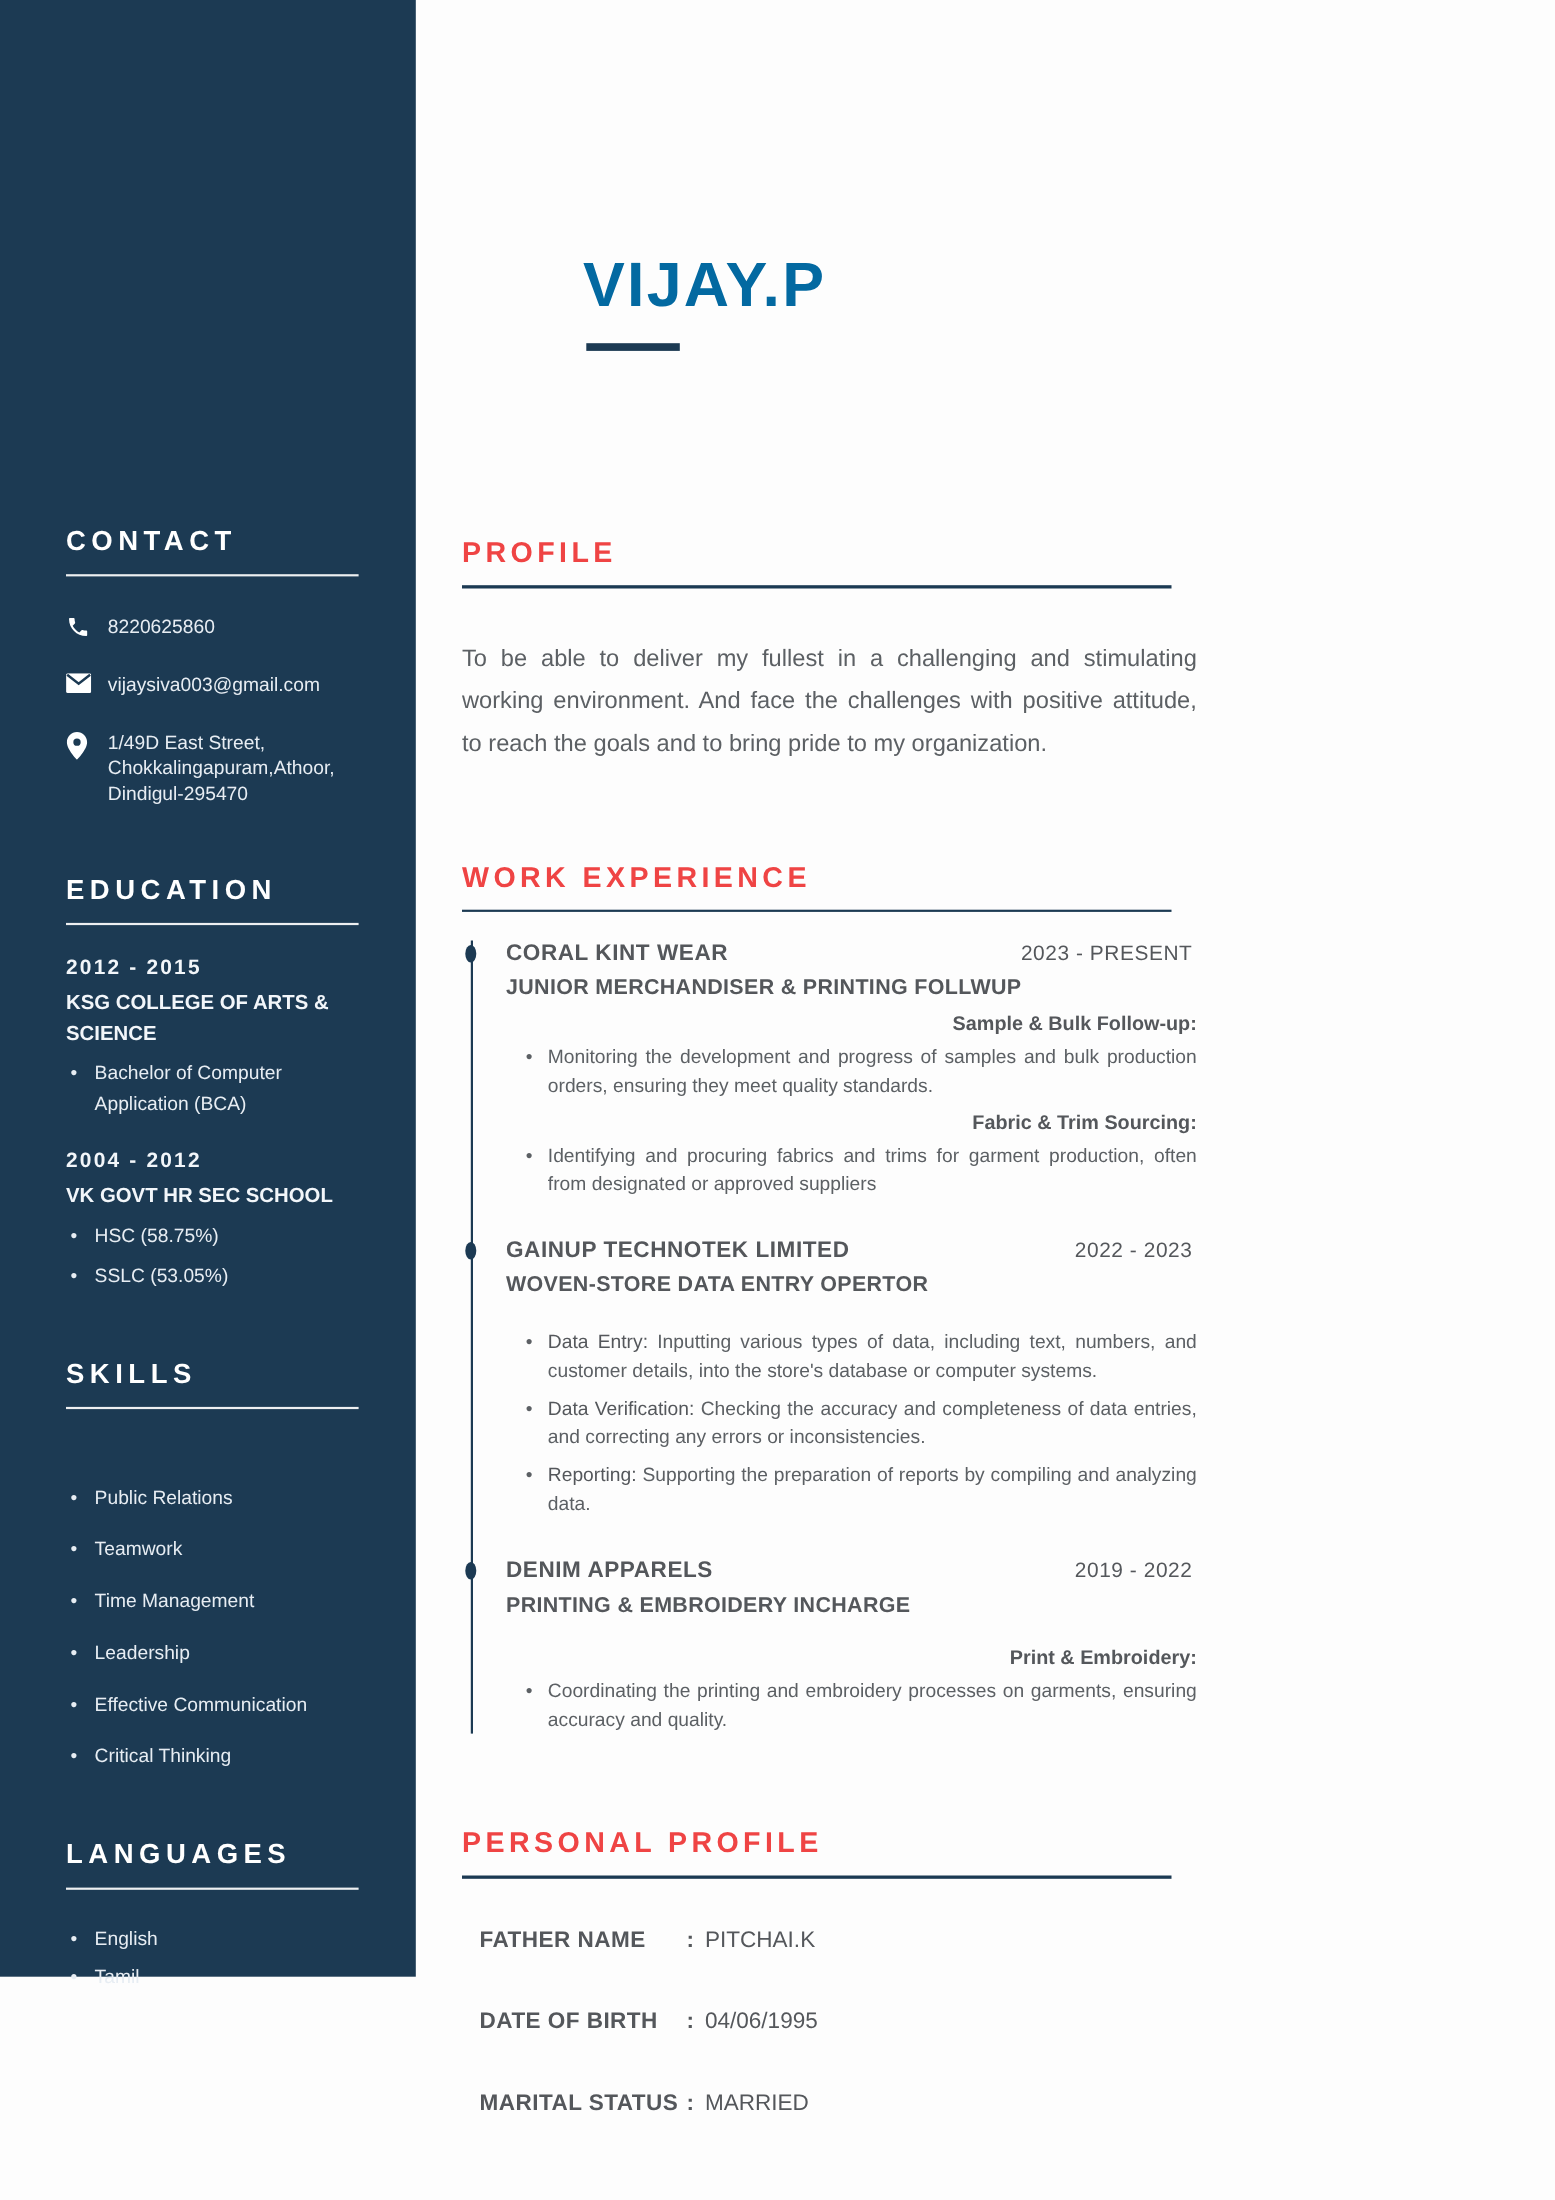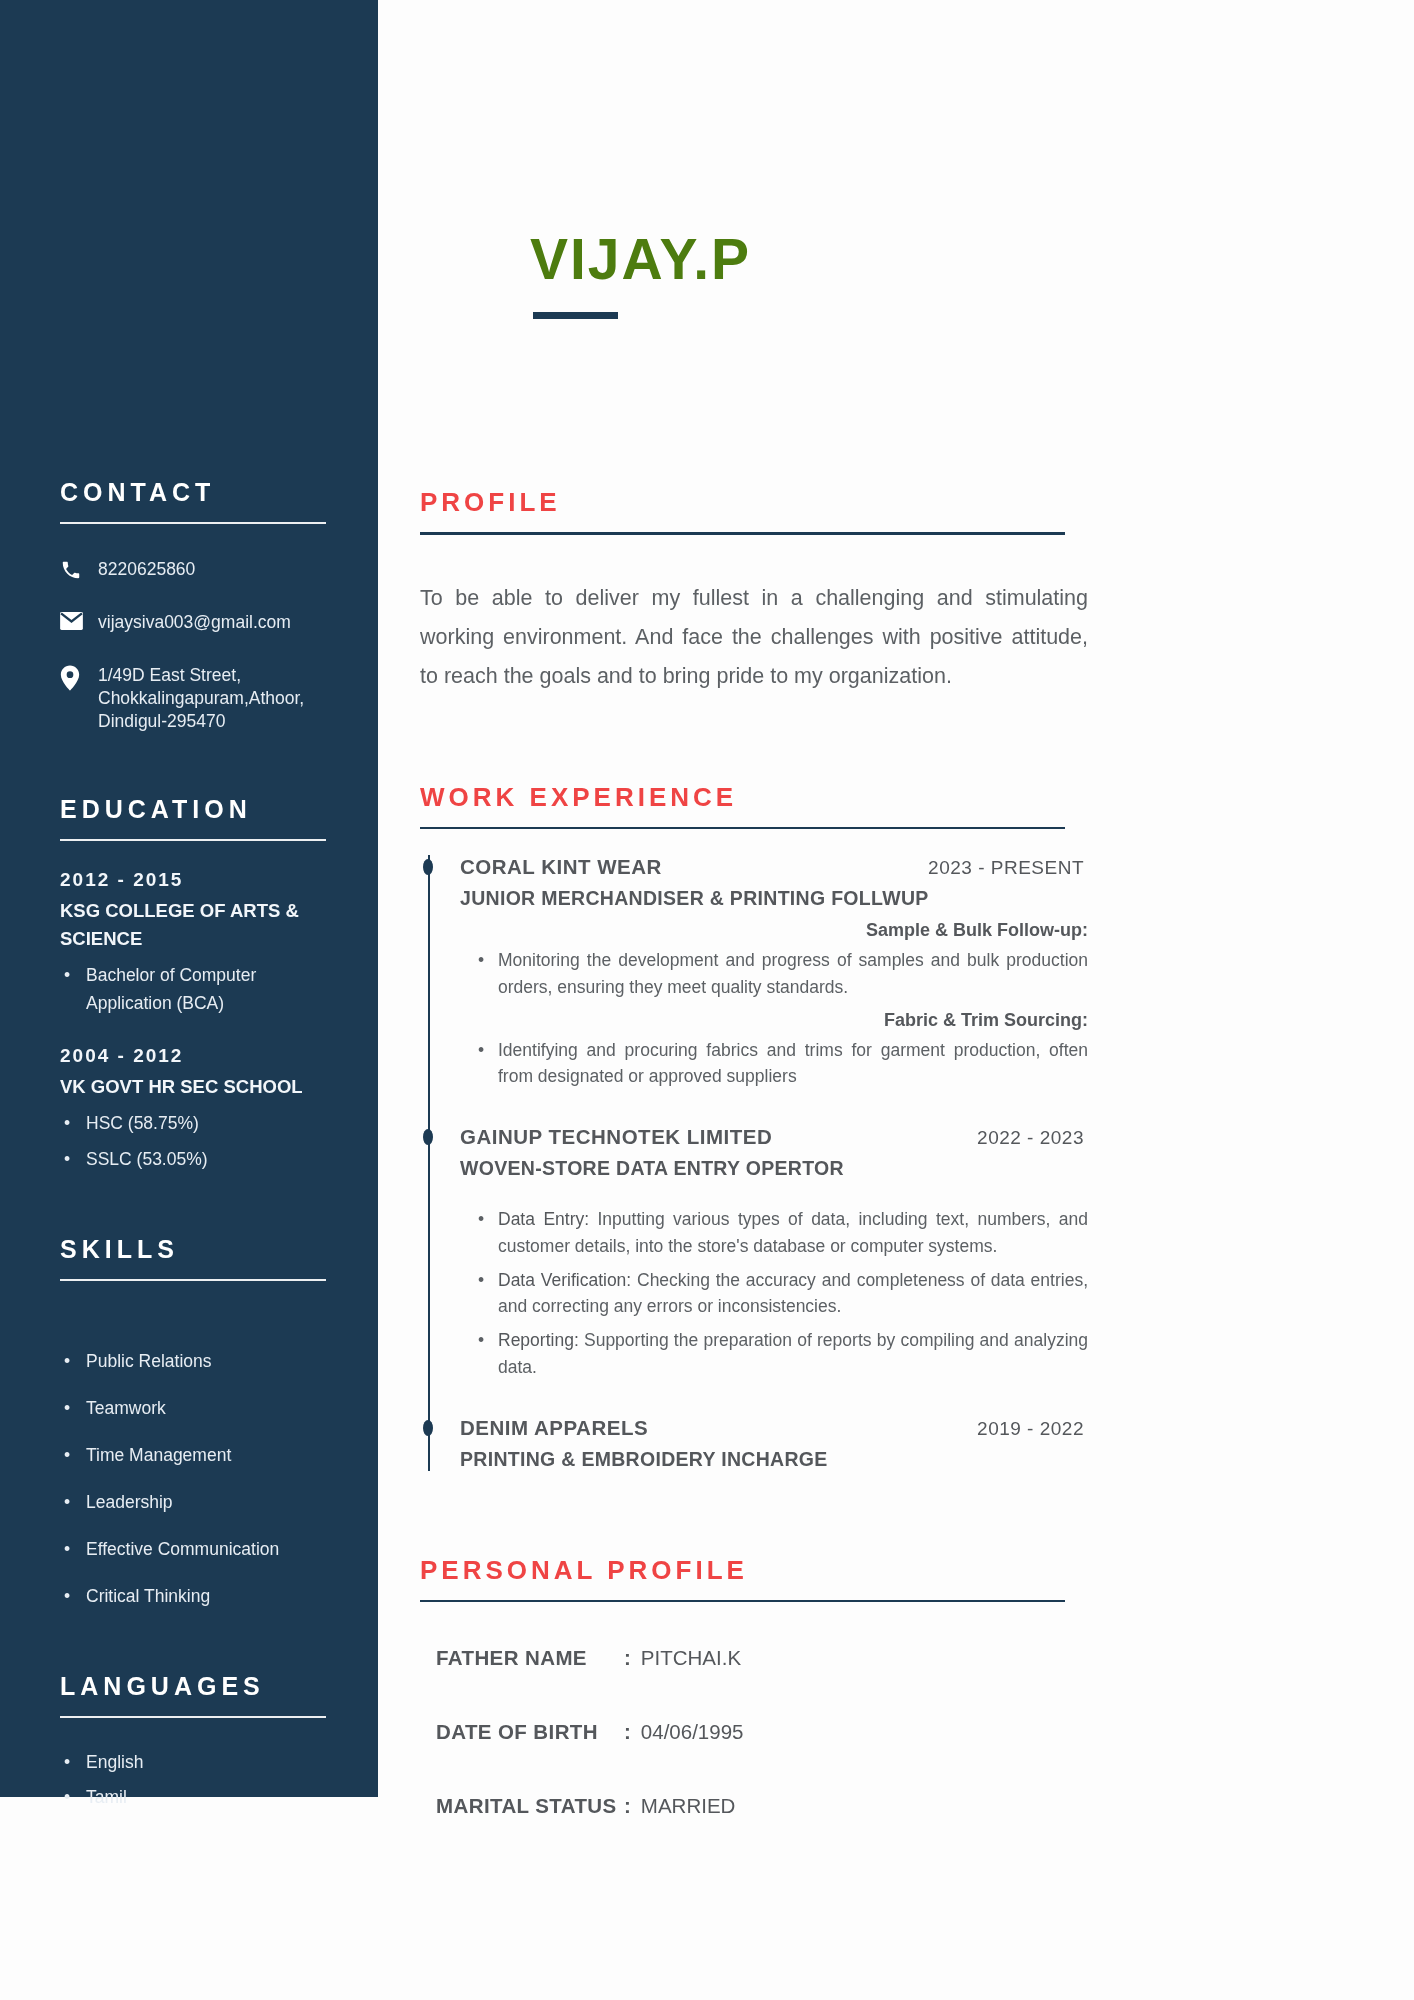--- a/index.html
+++ b/index.html
@@ -30,21 +30,21 @@
   ul.skills-list li { margin-bottom:19px; }
   ul.lang-list { margin-top:30px; }
   ul.lang-list li { margin-bottom:7px; }
 
   
   .main { position:absolute; left:378px; top:0; width:1036px; height:2000px;
           box-sizing:border-box; padding:0 0 0 42px; }
   .main-inner { width:668px; }
 
   .name-block { margin-top:226px; margin-left:110px; }
-  .name-title { font-size:57px; font-weight:bold; letter-spacing:2px; color:#4d7c0f; margin:0; }
+  .name-title { font-size:57px; font-weight:bold; letter-spacing:2px; color:#0369a1; margin:0; }
   .name-bar { width:85px; height:7px; background:#1c3a53; margin-top:20px; margin-left:3px; }
 
   .main-heading { font-size:26px; font-weight:bold; letter-spacing:4px; color:#ef4444; margin:0; }
   .main-rule { height:2.5px; background:#1c3a53; margin-top:14px; width:645px; }
 
   .profile-section { margin-top:168px; }
   .profile-text { margin-top:44px; font-size:21.5px; line-height:1.82; color:#5c6064;
                   text-align:justify; }
 
   .work-section { margin-top:86px; }
@@ -211,20 +211,26 @@
               </ul>
             </div>
           </article>
 
           <article class="job">
             <header class="job-header">
               <h3 class="job-company">DENIM APPARELS</h3>
               <span class="job-period">2019 - 2022</span>
             </header>
             <div class="job-role">PRINTING &amp; EMBROIDERY INCHARGE</div>
+            <div class="job-group gap">
+              <div class="group-label">Print &amp; Embroidery:</div>
+              <ul class="job-bullets">
+                <li><span class="lead"></span><span>Coordinating the printing and embroidery processes on garments, ensuring accuracy and quality.</span></li>
+              </ul>
+            </div>
           </article>
 
         </div>
       </section>
 
       <section class="personal-section">
         <h2 class="main-heading">PERSONAL PROFILE</h2>
         <div class="main-rule"></div>
         <div class="p-rows">
           <div class="p-row">

